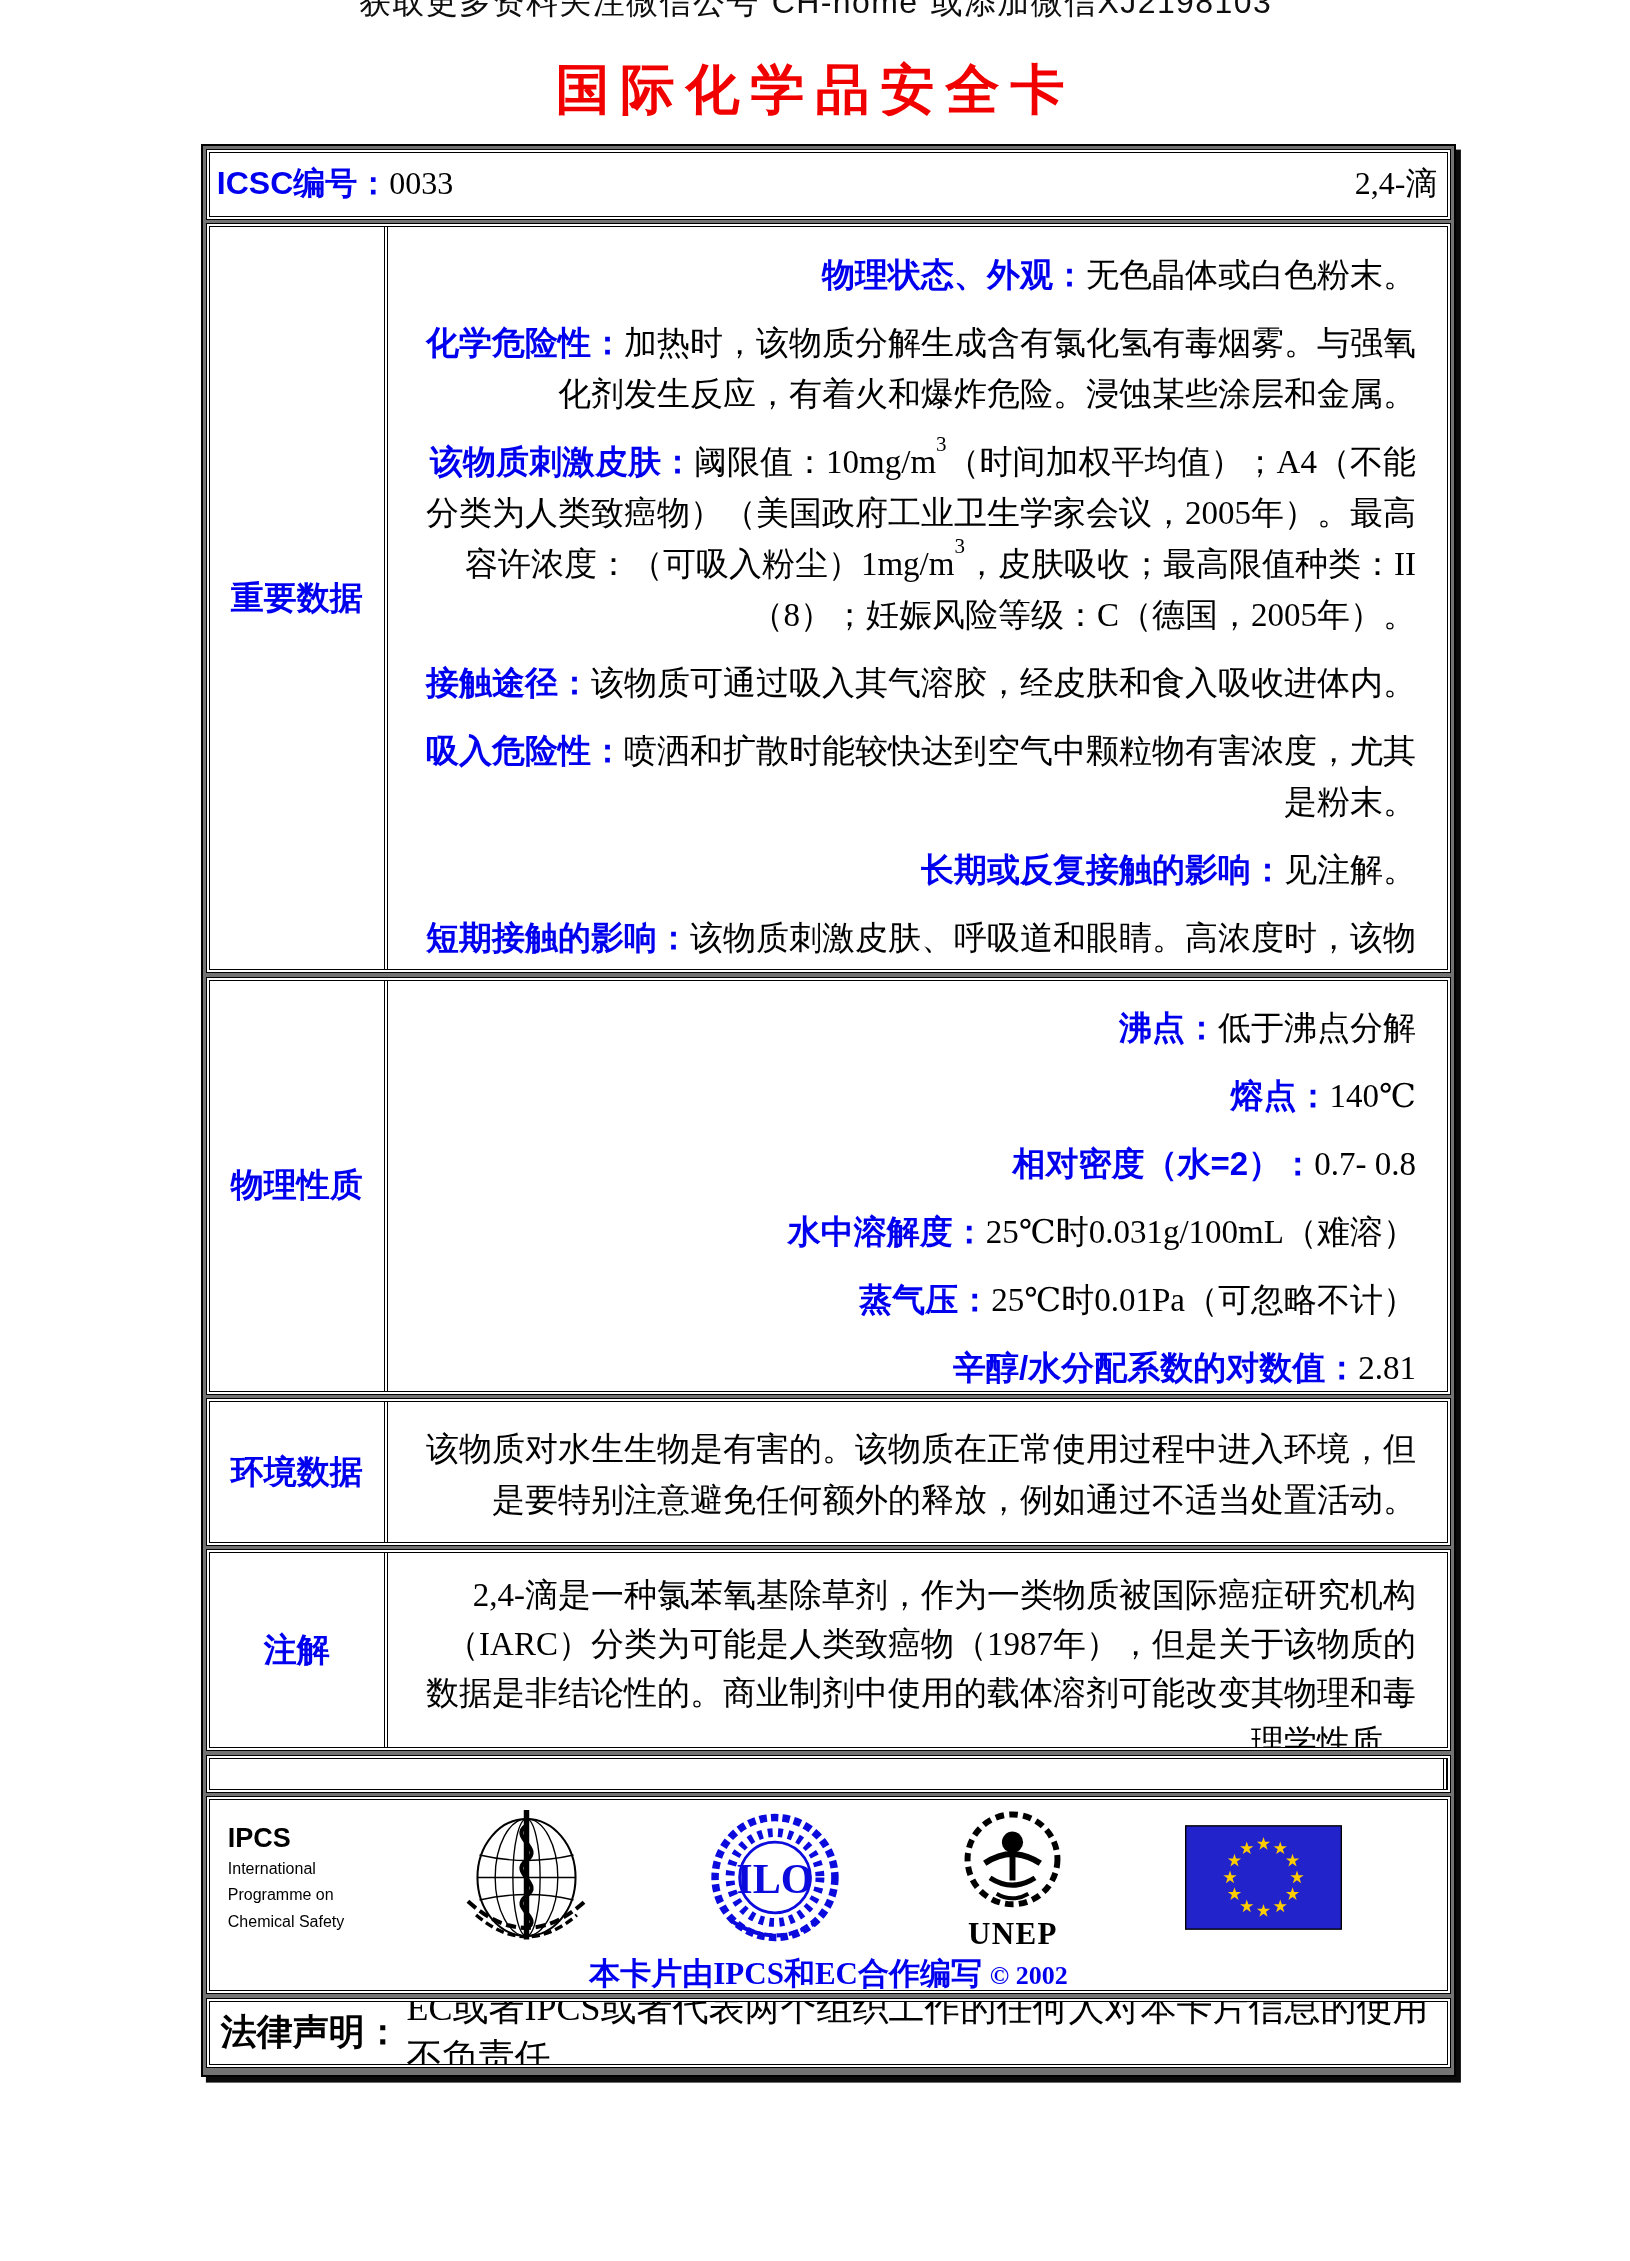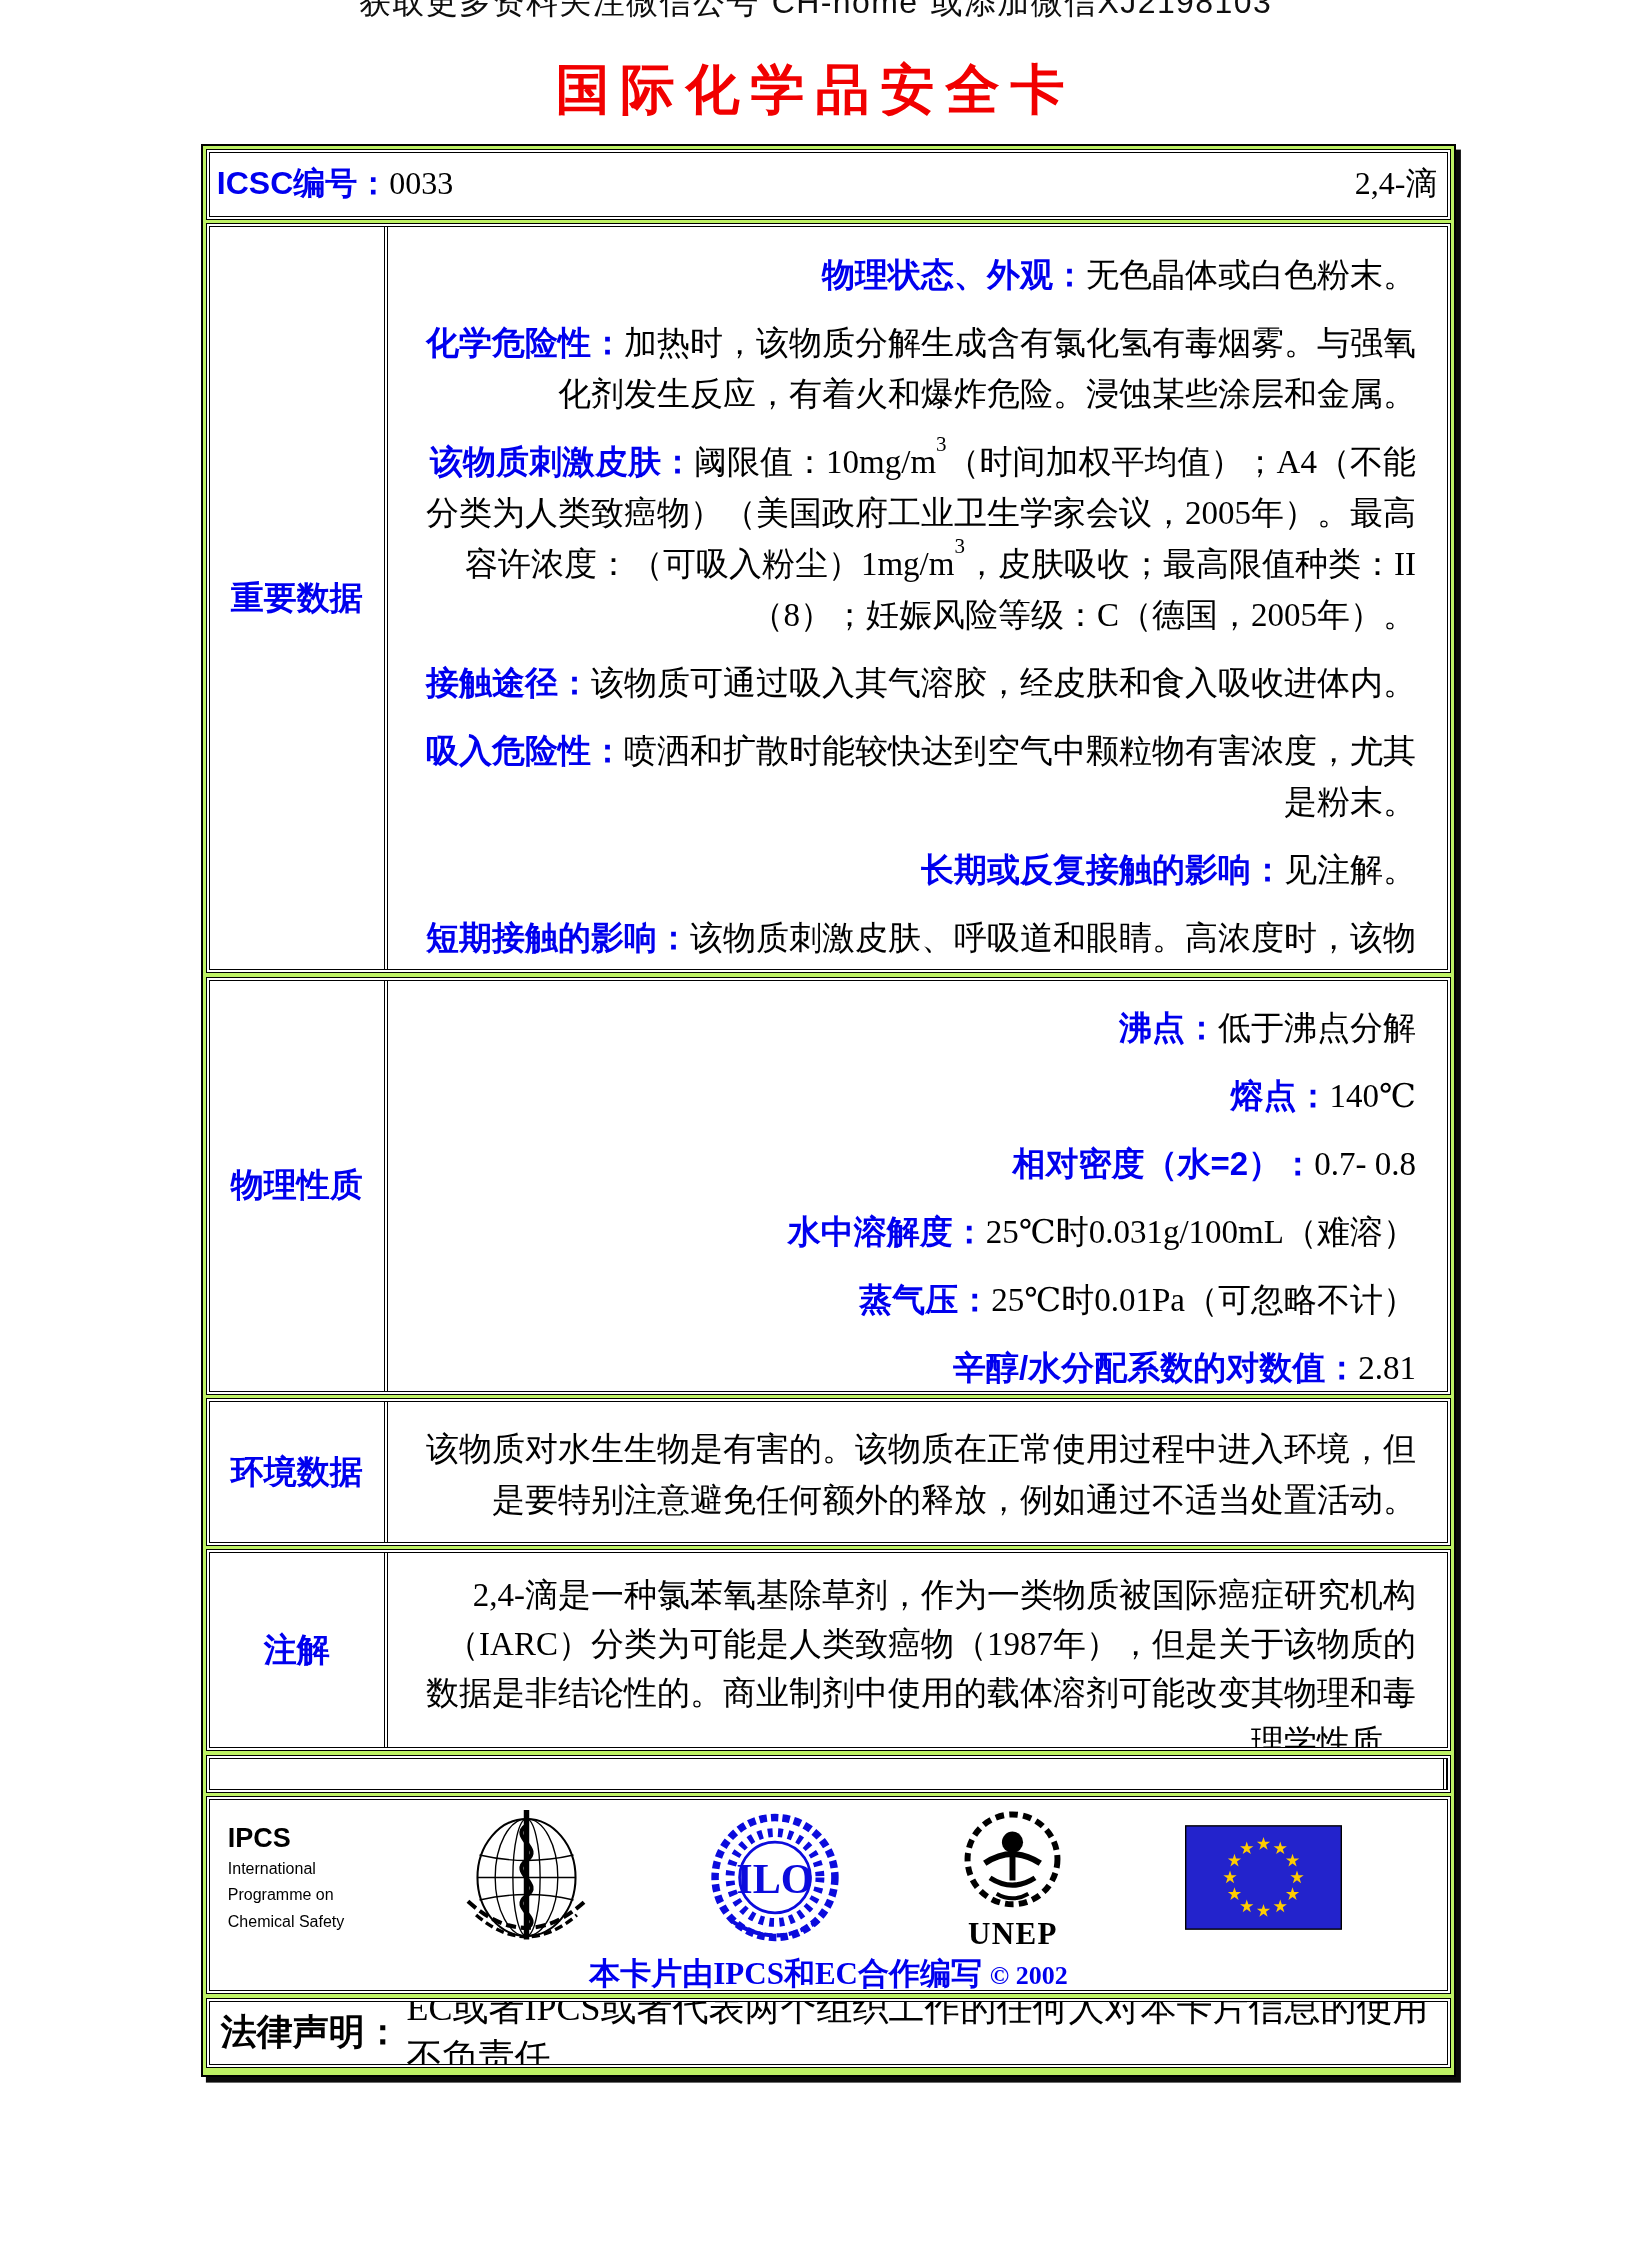--- a/index.html
+++ b/index.html
@@ -12,21 +12,21 @@
     font-family:"Liberation Sans","DejaVu Sans",sans-serif;
     font-size:32px;line-height:32px;color:#0e0e0e;letter-spacing:1.4px;white-space:nowrap;
   }
   .title{
     position:absolute;top:54px;left:0;margin:0;width:100%;text-align:center;
     font-family:"Liberation Sans","DejaVu Sans",sans-serif;
     font-size:54px;font-weight:bold;color:#f10000;letter-spacing:11px;
   }
   .card{
     position:absolute;top:144px;left:201px;width:1255px;
-    border:2.1px solid #000;padding:2.8px;background:#bef264;
+    border:2.1px solid #000;padding:2.8px;background:#737373;
     box-shadow:4.9px 5.6px 0 0 #0a0a0a;box-sizing:border-box;
   }
   .row{
     border:4.9px double #000;margin-bottom:3.5px;background:#fff;
     box-sizing:border-box;overflow:hidden;
   }
   .header-row{
     height:71px;display:flex;justify-content:space-between;align-items:center;
     padding:0 9.8px 0 7px;font-size:32px;
   }

